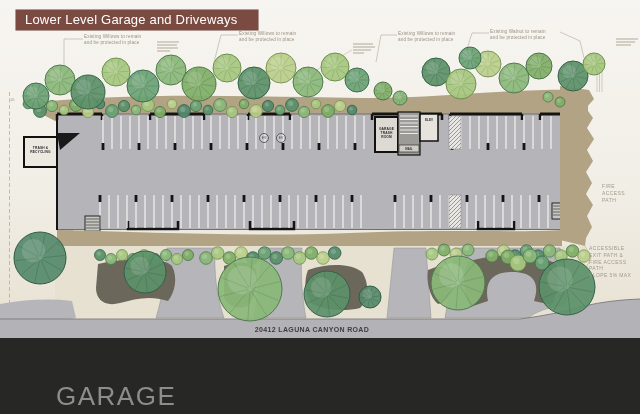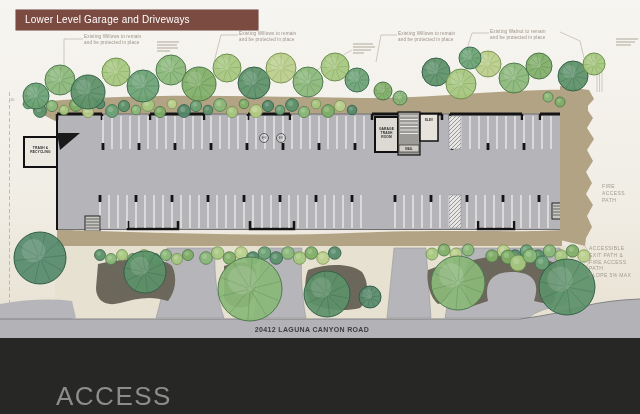--- a/index.html
+++ b/index.html
@@ -2,21 +2,21 @@
 <html><head>
 <meta charset="utf-8">
 <style>
   html,body{margin:0;padding:0;background:#555;}
   #app{position:relative;width:640px;height:414px;overflow:hidden;
        font-family:"Liberation Sans",sans-serif;background:#f4f2ed;}
   #plan-svg{position:absolute;left:0;top:0;}
   .abs{position:absolute;}
   .pre{white-space:pre-line;}
   #title-bar{left:16px;top:10px;width:242px;height:20px;background:#7b4a40;
-    color:#fff;font-size:10px;line-height:20px;padding-left:9px;box-sizing:border-box;
+    color:#fff;font-size:13px;line-height:20px;padding-left:9px;box-sizing:border-box;
     letter-spacing:.2px;box-shadow:0 0 0 .5px #6a3f36;}
   .tree-note{font-size:4.6px;line-height:1.3;color:#9a9084;letter-spacing:.15px;}
   .side-note{font-size:5px;line-height:1.35;color:#a29a8c;letter-spacing:.4px;}
   .room-label{font-size:3.3px;line-height:1.15;color:#2c2c2c;font-weight:bold;
     text-align:center;letter-spacing:.1px;}
   .ev{width:8px;height:8px;border:.5px solid #5c5c60;border-radius:50%;
     font-size:3.4px;color:#4a4a4e;display:flex;align-items:center;justify-content:center;
     background:rgba(255,255,255,.25);}
   #road-label{left:0;top:326px;width:624px;text-align:center;font-size:7px;font-weight:bold;
     letter-spacing:.35px;color:#3e3d43;}
@@ -847,14 +847,14 @@
   <div class="abs side-note pre" style="left:589px;top:245px;">ACCESSIBLE
 EXIT PATH &amp;
 FIRE ACCESS
 PATH
 SLOPE 5% MAX</div>
 
   <div id="scale-mark" class="abs">16</div>
 
   <div id="road-label" class="abs">20412 LAGUNA CANYON ROAD</div>
 
-  <div id="crmls" class="abs">ACCESS</div>
+  <div id="crmls" class="abs">GARAGE</div>
 </div>
 
 </body></html>

